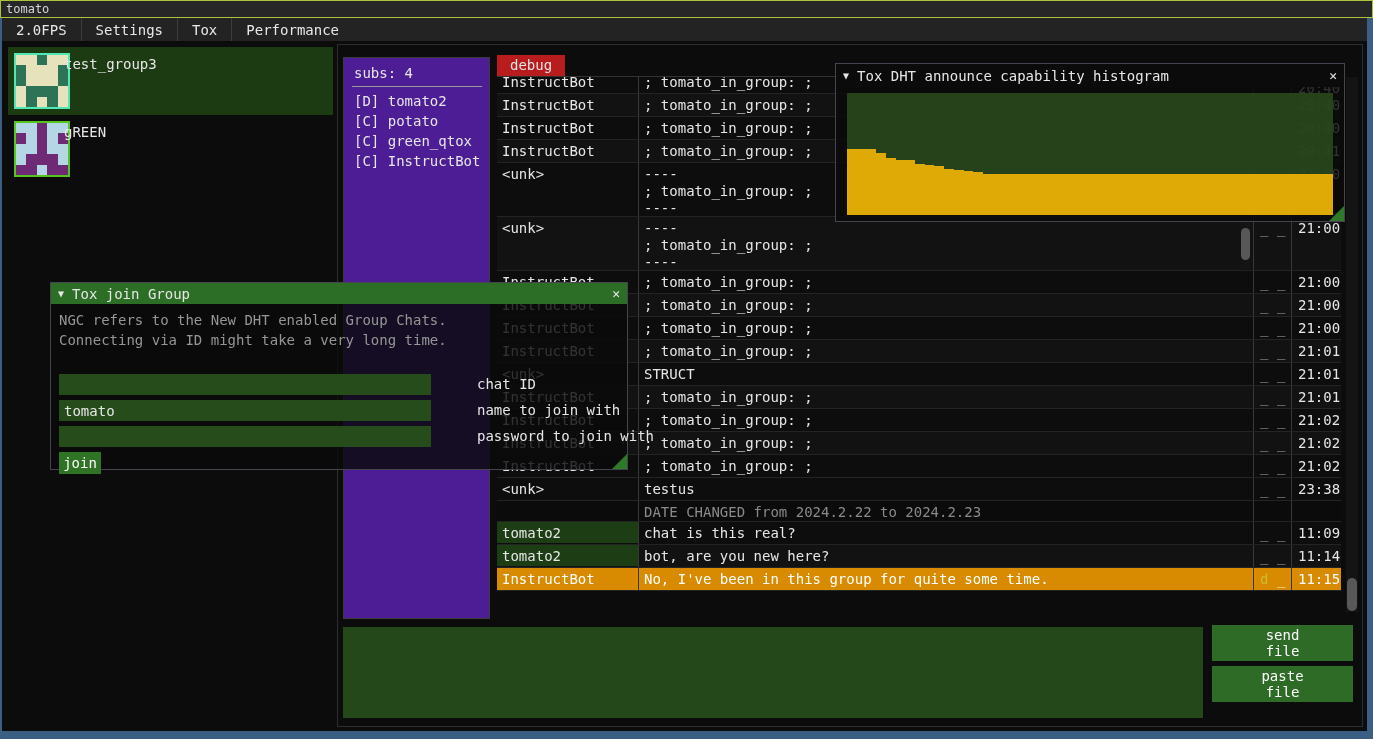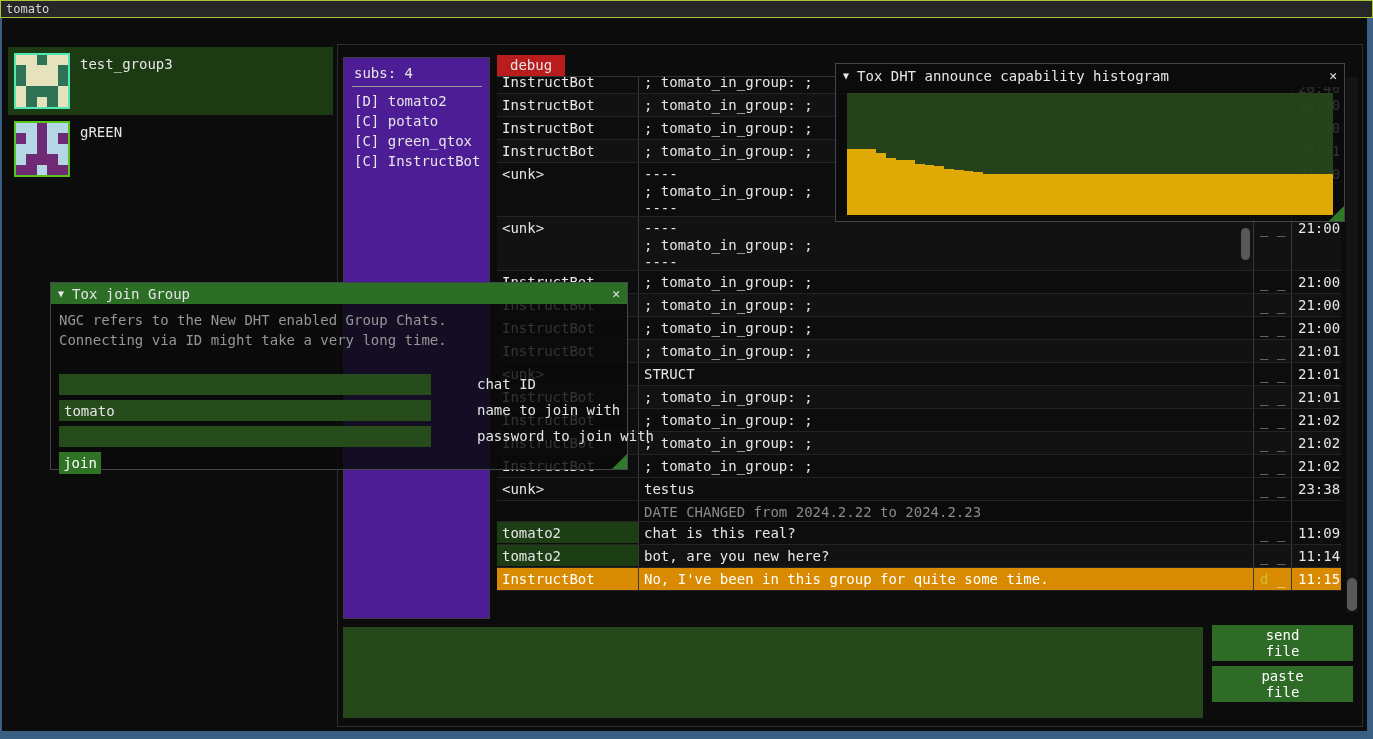--- a/index.html
+++ b/index.html
@@ -19,21 +19,21 @@
   
   .menubar { position:absolute; left:2px; top:18px; width:1365px; height:23px;
     background:#232323; display:flex; align-items:stretch; }
   .menu-item { padding:0 14px; display:flex; align-items:center; color:#e8e8e8; }
   .menu-sep { width:1px; background:#3d3d3d; }
   
   .group-row { position:absolute; left:8px; width:325px; height:68px; }
   .group-row.selected { background:#1d3b13; }
   .avatar { position:absolute; left:6px; top:6px; width:56px; height:56px;
     display:grid; grid-template-columns:repeat(5,1fr); grid-template-rows:repeat(5,1fr); }
-  .group-name { position:absolute; left:72px; top:9px; }
+  .group-name { position:absolute; left:56px; top:9px; }
   
   .outer-border { position:absolute; left:337px; top:44px; width:1026px; height:683px;
     border:1px solid #2e2e2e; }
   
   .members { position:absolute; left:343px; top:57px; width:147px; height:562px;
     border:1px solid #3c3c3c; background:#4c1d95; }
   .members .hdr { position:absolute; left:10px; top:7px; }
   .members .rule { position:absolute; left:8px; top:28px; width:130px; height:1px; background:#9a9a9a; }
   .members .list { position:absolute; left:10px; top:33px; right:4px; }
   .member-item { height:20px; line-height:20px; white-space:nowrap; }
@@ -92,20 +92,29 @@
 </style>
 </head>
 <body>
 
 <div class="screen">
 
   <div class="titlebar">
     <span>tomato</span>
   </div>
 
+  <div class="menubar" id="menubar">
+      <div class="menu-item">2.0FPS</div>
+      <div class="menu-sep"></div>
+      <div class="menu-item">Settings</div>
+      <div class="menu-sep"></div>
+      <div class="menu-item">Tox</div>
+      <div class="menu-sep"></div>
+      <div class="menu-item">Performance</div>
+    </div>
 
   <div id="group-list">
       <div class="group-row selected" style="top: 47px;">
         <div class="avatar" style="border: 2px solid rgb(79, 232, 180);">
           <div style="background: rgb(230, 226, 188);"></div>
           <div style="background: rgb(230, 226, 188);"></div>
           <div style="background: rgb(46, 115, 86);"></div>
           <div style="background: rgb(230, 226, 188);"></div>
           <div style="background: rgb(230, 226, 188);"></div>
           <div style="background: rgb(46, 115, 86);"></div>

